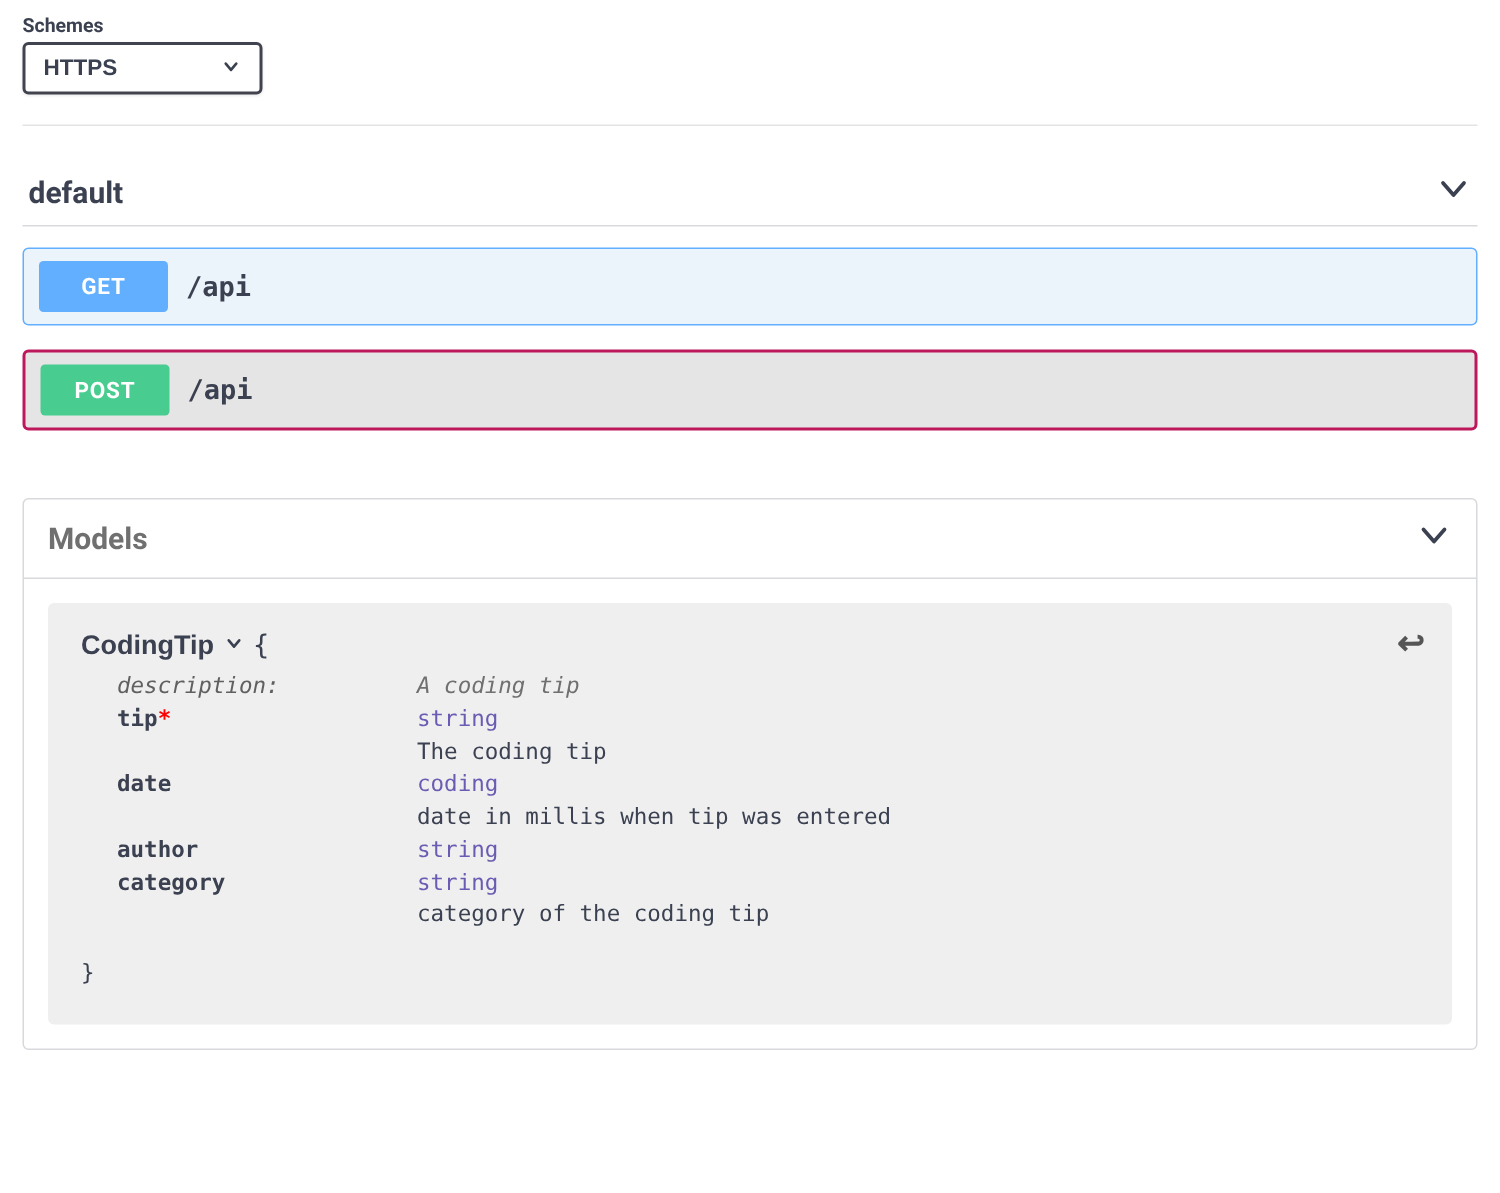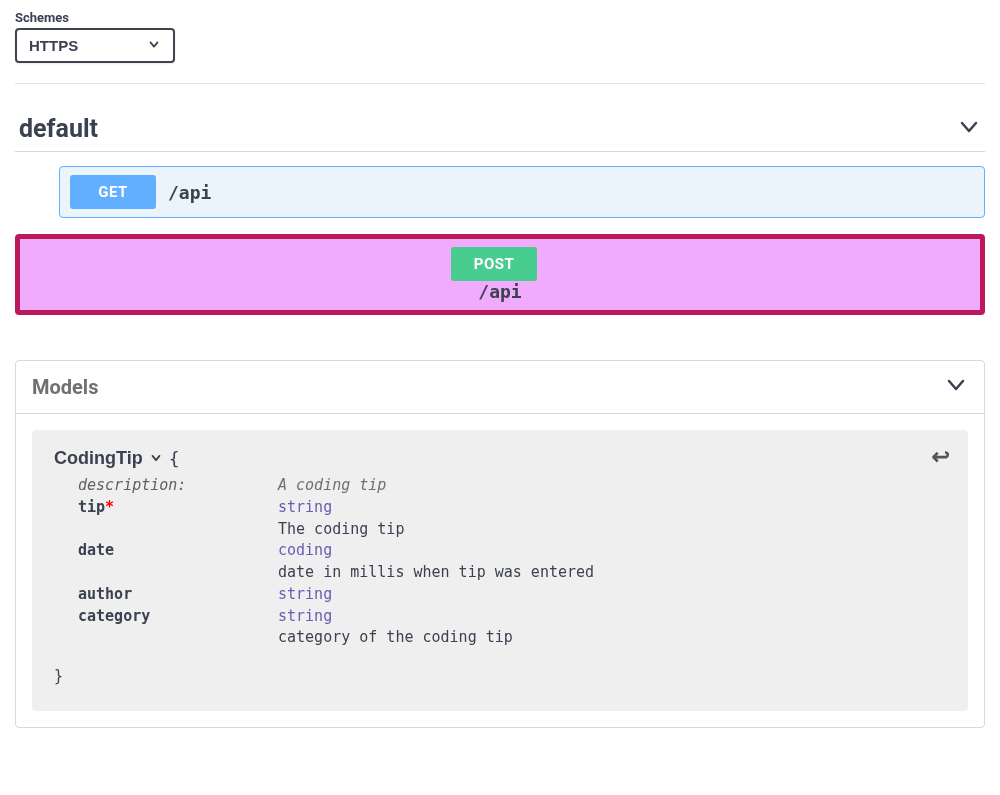--- a/index.html
+++ b/index.html
@@ -47,42 +47,40 @@
     .section-header {
       display: flex;
       align-items: center;
       justify-content: space-between;
       padding: 30px 4px 8px 4px;
       cursor: pointer;
       border-bottom: 1px solid rgba(59,65,81,0.2);
       margin-bottom: 14px;
     }
     .section-title {
-      font-size: 25px;
+      font-size: 20px;
       font-weight: 700;
       color: #3b4151;
     }
     .big-chev svg { width: 24px; height: 24px; }
     .endpoint {
       border-radius: 4px;
       display: flex;
       align-items: center;
       padding: 8px 10px;
       margin-bottom: 16px;
       cursor: pointer;
     }
     .endpoint.get {
       background: #ebf3fb;
       border: 1px solid #61affe;
-      margin-left: 44px;
     }
     .endpoint.post {
-      background: #f0abfc;
-      border: 5px solid #be185d;
-      flex-direction: column;
+      background: #e5e5e5;
+      border: 2px solid #be185d;
     }
     .method {
       color: #fff;
       font-weight: 700;
       font-size: 15px;
       letter-spacing: 0.5px;
       padding: 8px 0;
       width: 86px;
       text-align: center;
       border-radius: 3px;

